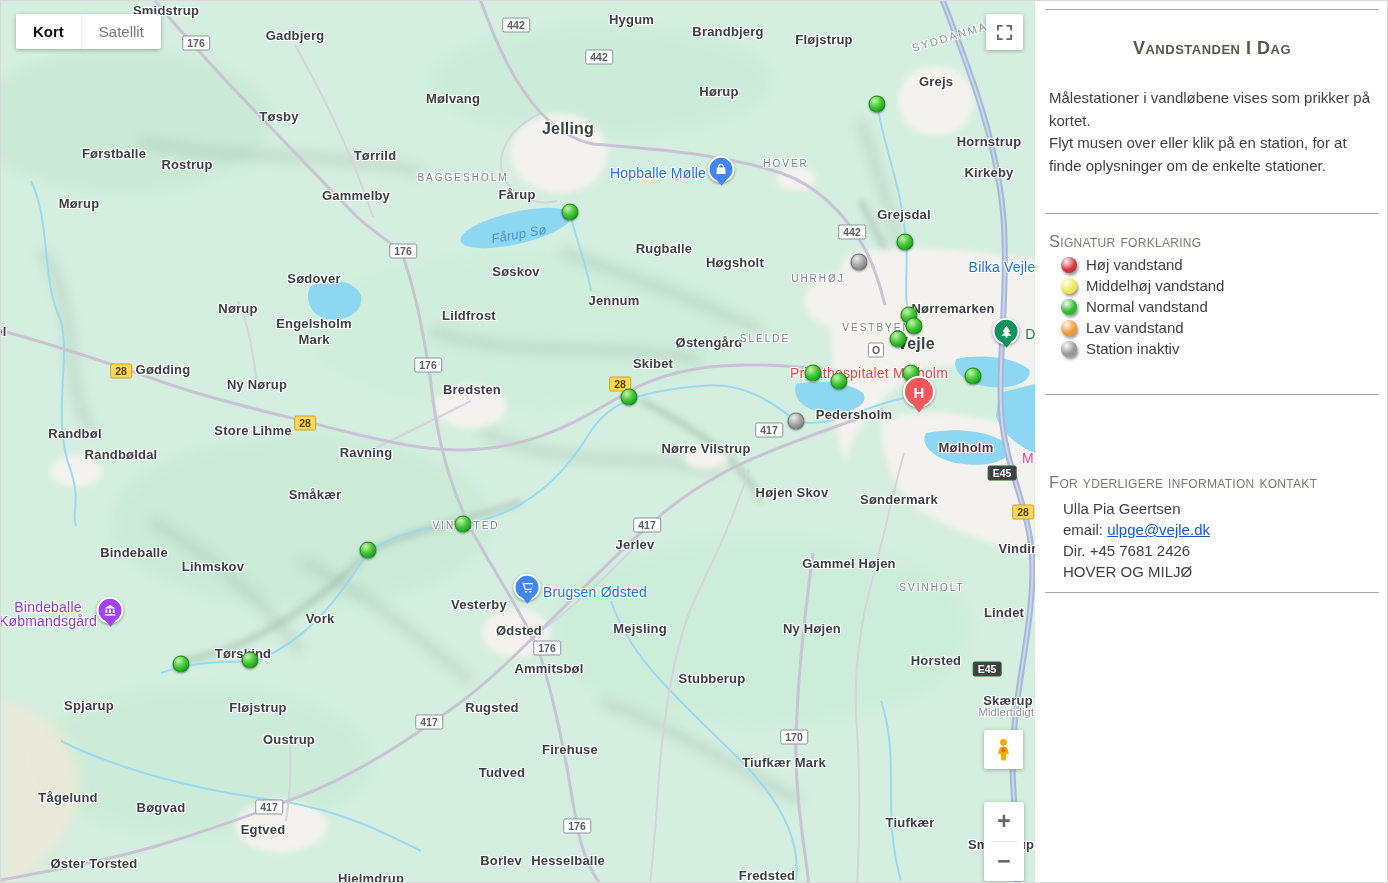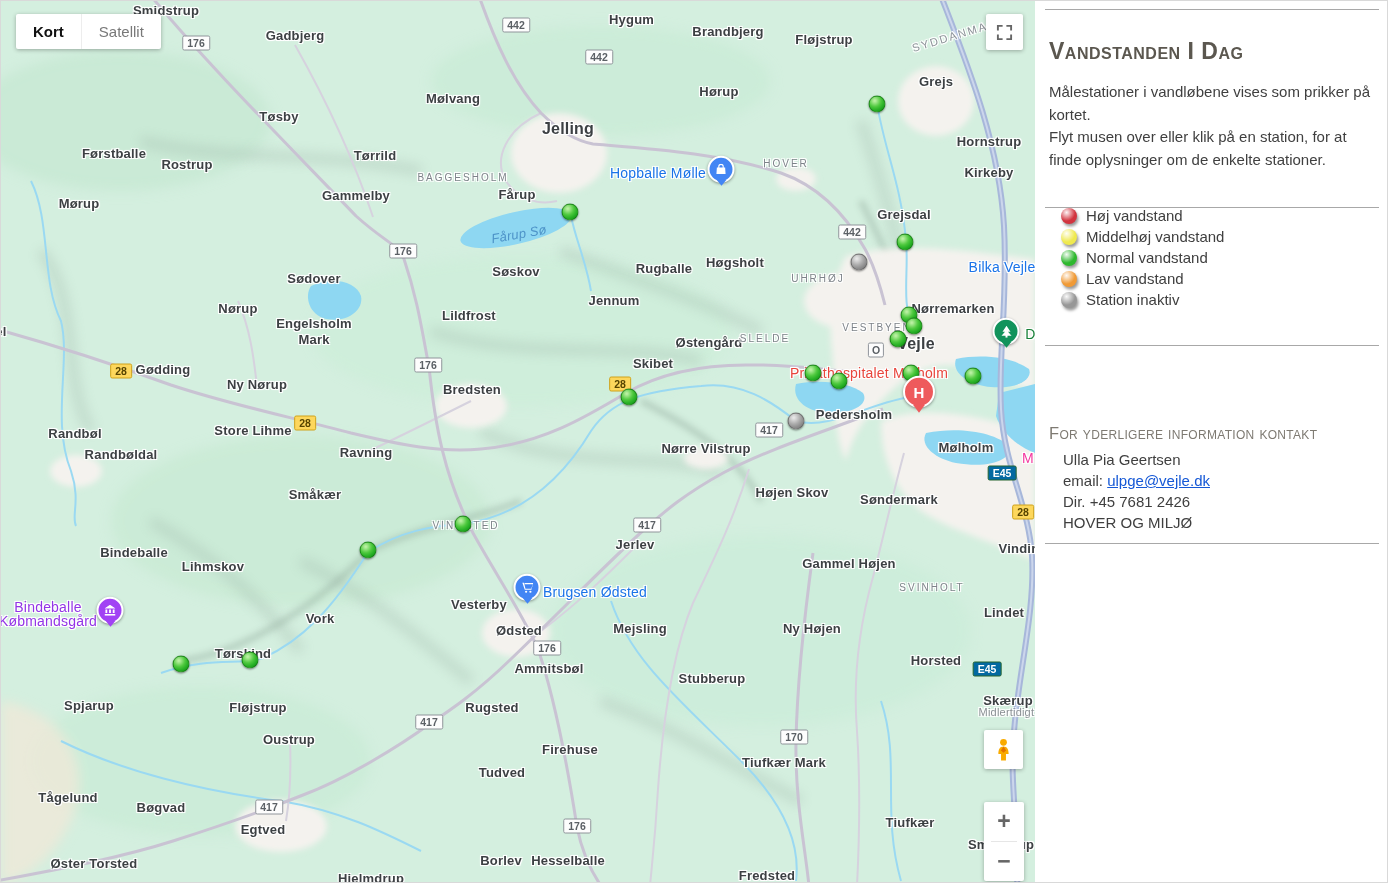--- a/index.html
+++ b/index.html
@@ -18,21 +18,21 @@
   .mlabel.water{color:#4d93c8;font-style:italic;font-weight:400;font-size:13px;transform:translate(-50%,-50%) rotate(-10deg);text-shadow:none;}
   .mlabel.poi-blue{color:#1a73e8;font-weight:400;font-size:14px;}
   .mlabel.poi-purple{color:#9334e6;font-weight:400;font-size:14px;line-height:13px;}
   .mlabel.poi-red{color:#e8453c;font-weight:400;font-size:14px;}
   .mlabel.poi-pink{color:#f439a0;font-weight:400;font-size:14px;}
   .mlabel.poi-green{color:#188038;font-weight:400;font-size:14px;}
   .mlabel.gray-sm{font-size:11px;font-weight:400;color:#8a8f94;}
   .shield{position:absolute;transform:translate(-50%,-50%);font-size:10.5px;font-weight:700;color:#5b6065;
     background:#fdfdfd;border:1px solid #8f949a;border-radius:2px;padding:0 4px;line-height:13px;z-index:3;}
   .shield.yellow{background:#fdd75c;border-color:#cfa21a;color:#574400;}
-  .shield.green{background:#0369a1;border-color:#26642e;color:#fff;}
+  .shield.green{background:#404040;border-color:#26642e;color:#fff;}
   .shield.sm{padding:0 3px;}
   .marker{position:absolute;width:15px;height:15px;border-radius:50%;transform:translate(-50%,-50%);
     z-index:4;pointer-events:auto;cursor:pointer;box-shadow:0 1px 2px rgba(0,0,0,.45);}
   .marker.green{background:radial-gradient(circle at 35% 28%,#c9f5b0,#4ec93e 42%,#23ad23 68%,#128812);border:1px solid rgba(10,90,10,.5);}
   .marker.gray{background:radial-gradient(circle at 35% 28%,#eee,#aaa 45%,#8b8b8b 70%,#747474);border:1px solid rgba(70,70,70,.5);}
   .pin{position:absolute;width:23px;height:23px;border-radius:50%;border:2px solid #fff;z-index:5;
     transform:translate(-50%,-60%);display:flex;align-items:center;justify-content:center;
     box-shadow:0 1px 3px rgba(0,0,0,.4);color:#fff;pointer-events:auto;cursor:pointer;}
   .pin::after{content:"";position:absolute;top:95%;left:50%;transform:translateX(-50%);
     border:5px solid transparent;}
@@ -50,22 +50,22 @@
   .fullscreen{left:985px;top:13px;width:37px;height:36px;display:flex;align-items:center;justify-content:center;cursor:pointer;}
   .pegman{left:983px;top:729px;width:39px;height:39px;display:flex;align-items:center;justify-content:center;cursor:grab;}
   .zoomctl{left:983px;top:801px;width:40px;height:79px;display:flex;flex-direction:column;}
   .zoomctl .zbtn{flex:1;display:flex;align-items:center;justify-content:center;font-size:23px;font-weight:700;color:#666;cursor:pointer;}
   .zoomctl .zdiv{height:1px;background:#e6e6e6;margin:0 7px;}
   
   .sidebar{position:absolute;left:1034px;top:0;width:354px;height:883px;background:#fff;box-sizing:border-box;
     padding:0 14px;color:#3f3f3f;font-size:15px;}
   .sidebar hr{border:none;border-top:1px solid #a8a8a8;margin:0 -4px;}
   .hr1{margin-top:8px !important;}
-  .sb-title{font-variant:small-caps;text-align:left;font-size:23px;font-weight:700;color:#5b574f;
-    letter-spacing:.5px;margin:28px 0 16px;}
+  .sb-title{font-variant:small-caps;text-align:center;font-size:18px;font-weight:700;color:#5b574f;
+    letter-spacing:.5px;margin:28px 0 28px;}
   .sb-intro p{margin:0;line-height:1.5;}
   .sb-gap{height:36px;}
   .sb-heading{font-variant:small-caps;font-size:16.5px;color:#7e7a72;letter-spacing:.3px;margin:18px 0 6px;}
   .legend-item{display:flex;align-items:center;gap:9px;margin:0 0 5px 12px;line-height:16px;}
   .dot{width:16px;height:16px;border-radius:50%;flex:0 0 16px;box-shadow:1.5px 2.5px 3px rgba(0,0,0,.4);}
   .contact-line{margin-left:14px;line-height:21px;}
   .contact-line a{color:#1558d6;}
 </style>
 </head>
 <body>
@@ -184,21 +184,21 @@
         <div class="mlabel town" style="left: 988px; top: 171px;">Kirkeby</div>
         <div class="mlabel town" style="left: 278px; top: 115px;">Tøsby</div>
         <div class="mlabel town" style="left: 113px; top: 152px;">Førstballe</div>
         <div class="mlabel town" style="left: 186px; top: 163px;">Rostrup</div>
         <div class="mlabel town" style="left: 374px; top: 154px;">Tørrild</div>
         <div class="mlabel town" style="left: 78px; top: 202px;">Mørup</div>
         <div class="mlabel town" style="left: 355px; top: 194px;">Gammelby</div>
         <div class="mlabel town-lg" style="left: 567px; top: 128px;">Jelling</div>
         <div class="mlabel town" style="left: 516px; top: 193px;">Fårup</div>
         <div class="mlabel town" style="left: 903px; top: 213px;">Grejsdal</div>
-        <div class="mlabel town" style="left: 663px; top: 267px; text-align: right;">Rugballe</div>
+        <div class="mlabel town" style="left: 663px; top: 247px; text-align: right;">Rugballe</div>
         <div class="mlabel town" style="left: 734px; top: 261px;">Høgsholt</div>
         <div class="mlabel town" style="left: 515px; top: 270px;">Søskov</div>
         <div class="mlabel town" style="left: 313px; top: 277px;">Sødover</div>
         <div class="mlabel town" style="left: 237px; top: 307px;">Nørup</div>
         <div class="mlabel town" style="left: 313px; top: 322px;">Engelsholm</div>
         <div class="mlabel town" style="left: 313px; top: 338px;">Mark</div>
         <div class="mlabel town" style="left: 613px; top: 299px;">Jennum</div>
         <div class="mlabel town" style="left: 468px; top: 314px;">Lildfrost</div>
         <div class="mlabel town" style="left: 708px; top: 341px;">Østengård</div>
         <div class="mlabel town" style="left: 652px; top: 362px;">Skibet</div>
@@ -367,20 +367,21 @@
 
   <aside class="sidebar">
     <hr class="hr1">
     <h1 class="sb-title">Vandstanden I Dag</h1>
     <div class="sb-intro">
       <p>Målestationer i vandløbene vises som prikker på kortet.</p>
       <p>Flyt musen over eller klik på en station, for at finde oplysninger om de enkelte stationer.</p>
     </div>
     <div class="sb-gap"></div>
     <hr>
+    <div class="sb-heading">Signatur forklaring</div>
     <div>
 
     <div class="legend-item">
           <span class="dot" style="background: radial-gradient(circle at 35% 28%, rgba(255, 255, 255, 0.95), rgba(255, 255, 255, 0) 55%), rgb(210, 52, 63);"></span>
           <span>Høj vandstand</span>
         </div>
         <div class="legend-item">
           <span class="dot" style="background: radial-gradient(circle at 35% 28%, rgba(255, 255, 255, 0.95), rgba(255, 255, 255, 0) 55%), rgb(239, 233, 79);"></span>
           <span>Middelhøj vandstand</span>
         </div>

